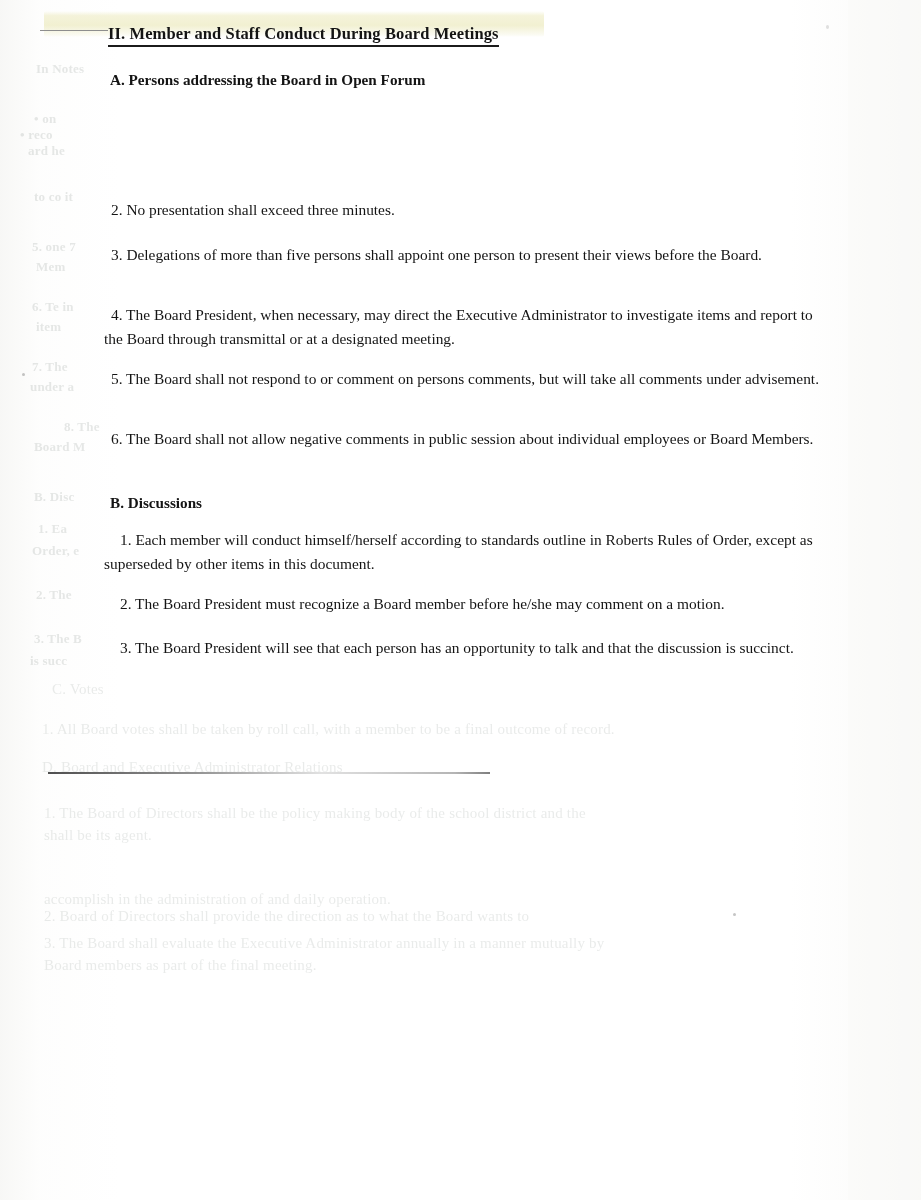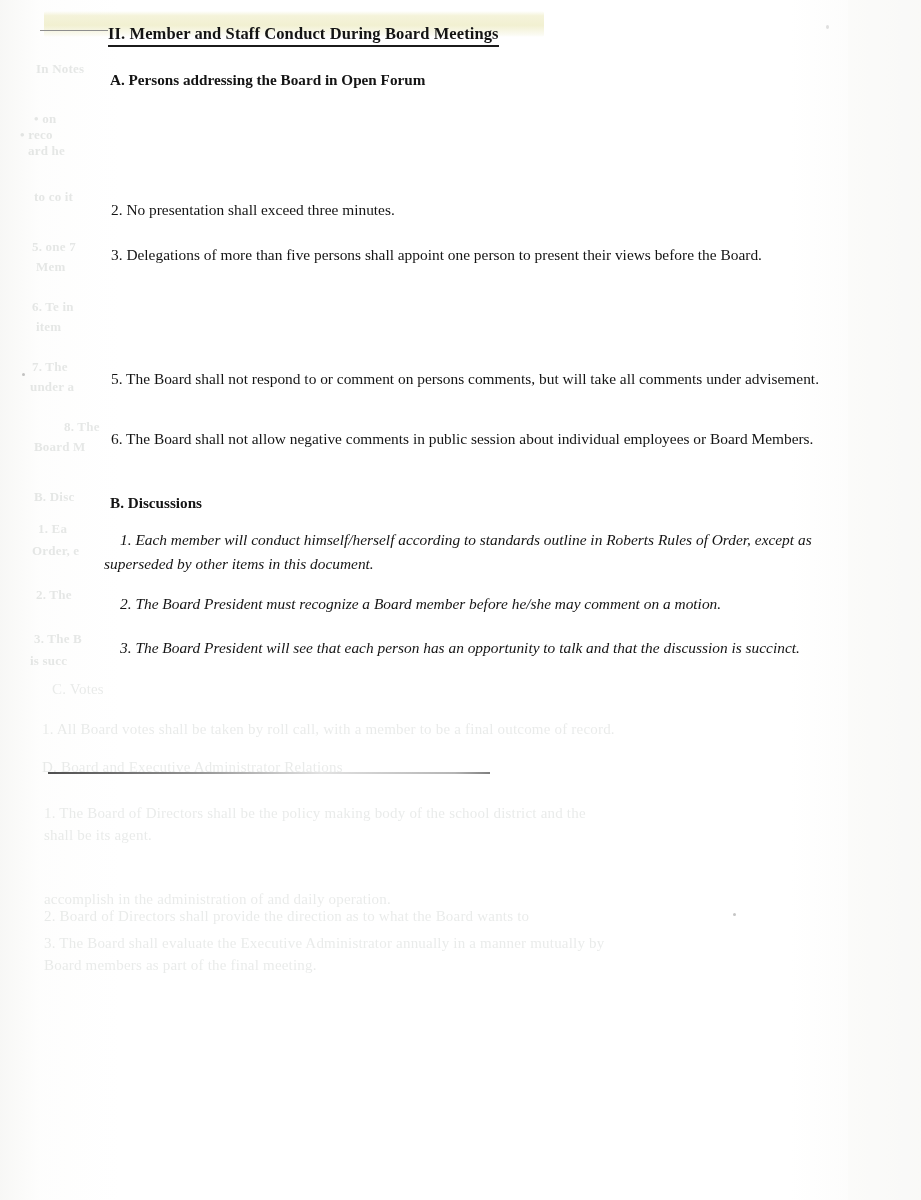--- a/index.html
+++ b/index.html
@@ -98,21 +98,21 @@
 
   .para {
     position: absolute;
     left: 104px;
     width: 718px;
     font-size: 15.4px;
     line-height: 23.6px;
     text-indent: 7px;
     text-align: left;
   }
-  .para.indent-more { text-indent: 16px; font-style: italic; }
+  .para.indent-more { text-indent: 16px; }
 
   
   .ghost {
     position: absolute;
     font-family: "Liberation Serif", "DejaVu Serif", serif;
     color: rgba(120,128,122,0.16);
     font-size: 15px;
     line-height: 23px;
     letter-spacing: 0.2px;
     pointer-events: none;
@@ -184,20 +184,21 @@
     <span class="rule"></span>
   </h1>
 
   <h2 class="section-heading" style="top:58px;">A. Persons addressing the Board in Open Forum</h2>
 
 
   <p class="para" style="top:183px;">2. No presentation shall exceed three minutes.</p>
 
   <p class="para" style="top:228px;">3. Delegations of more than five persons shall appoint one person to present their views before the Board.</p>
 
+  <p class="para" style="top:288px;">4. The Board President, when necessary, may direct the Executive Administrator to investigate items and report to the Board through transmittal or at a designated meeting.</p>
 
   <p class="para" style="top:352px;">5. The Board shall not respond to or comment on persons comments, but will take all comments under advisement.</p>
 
   <p class="para" style="top:412px;">6. The Board shall not allow negative comments in public session about individual employees or Board Members.</p>
 
   <h2 class="section-heading" style="top:481px;">B. Discussions</h2>
 
   <p class="para indent-more" style="top:513px;">1. Each member will conduct himself/herself according to standards outline in Roberts Rules of Order, except as superseded by other items in this document.</p>
 
   <p class="para indent-more" style="top:577px;">2. The Board President must recognize a Board member before he/she may comment on a motion.</p>

